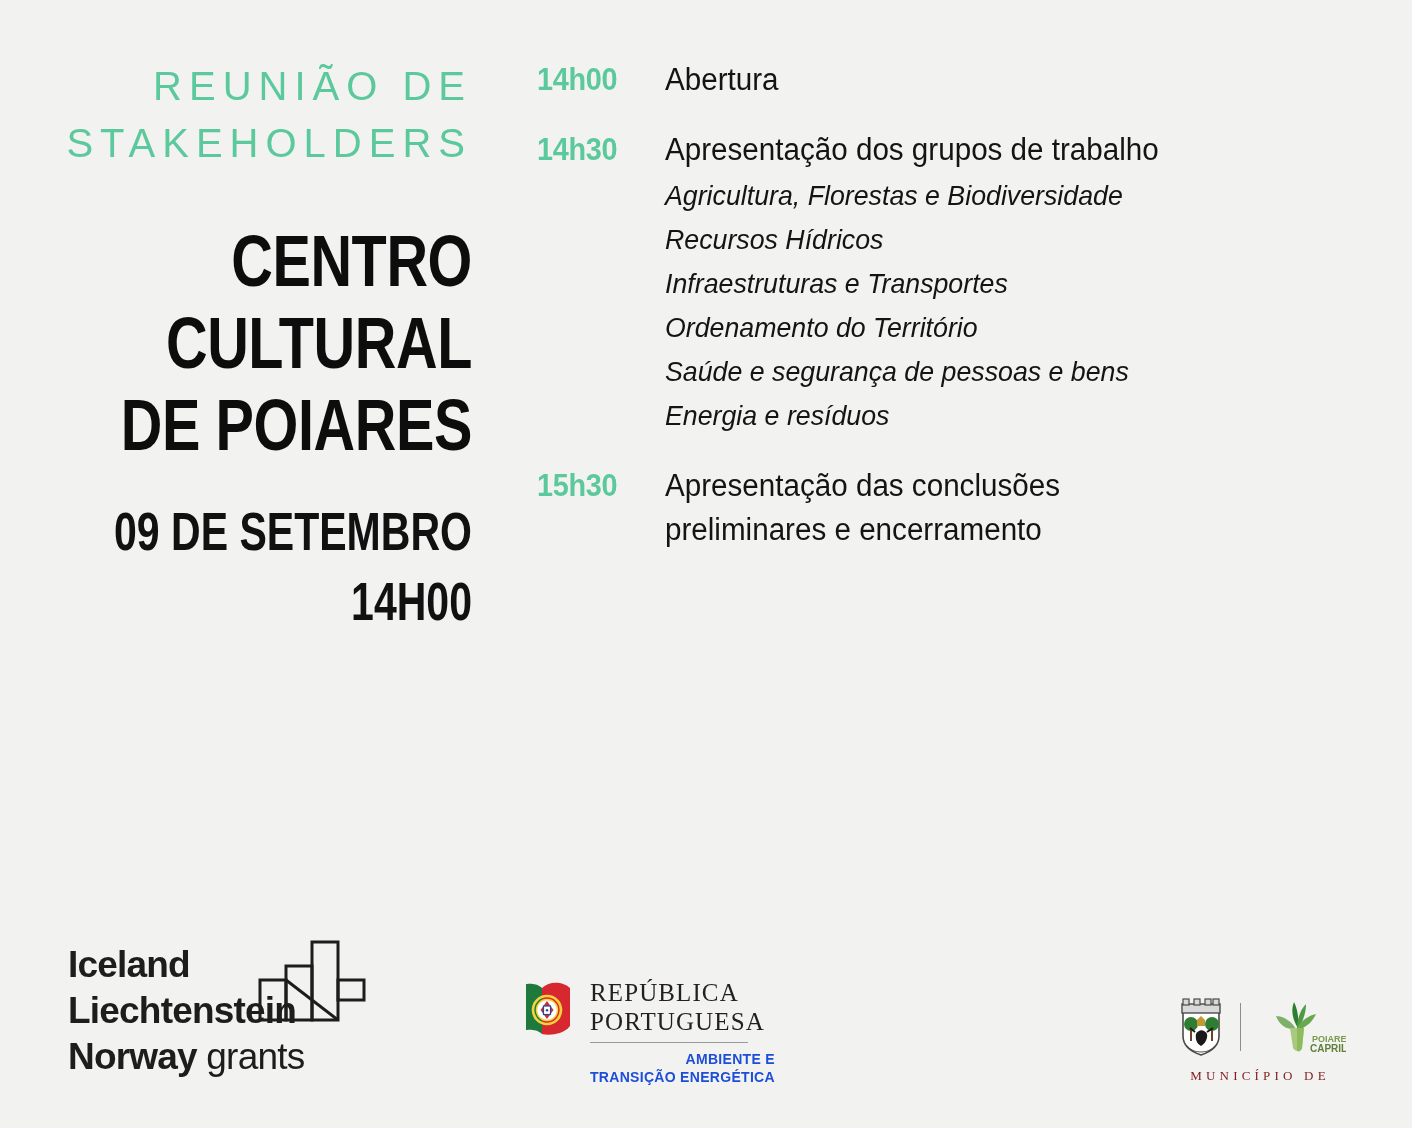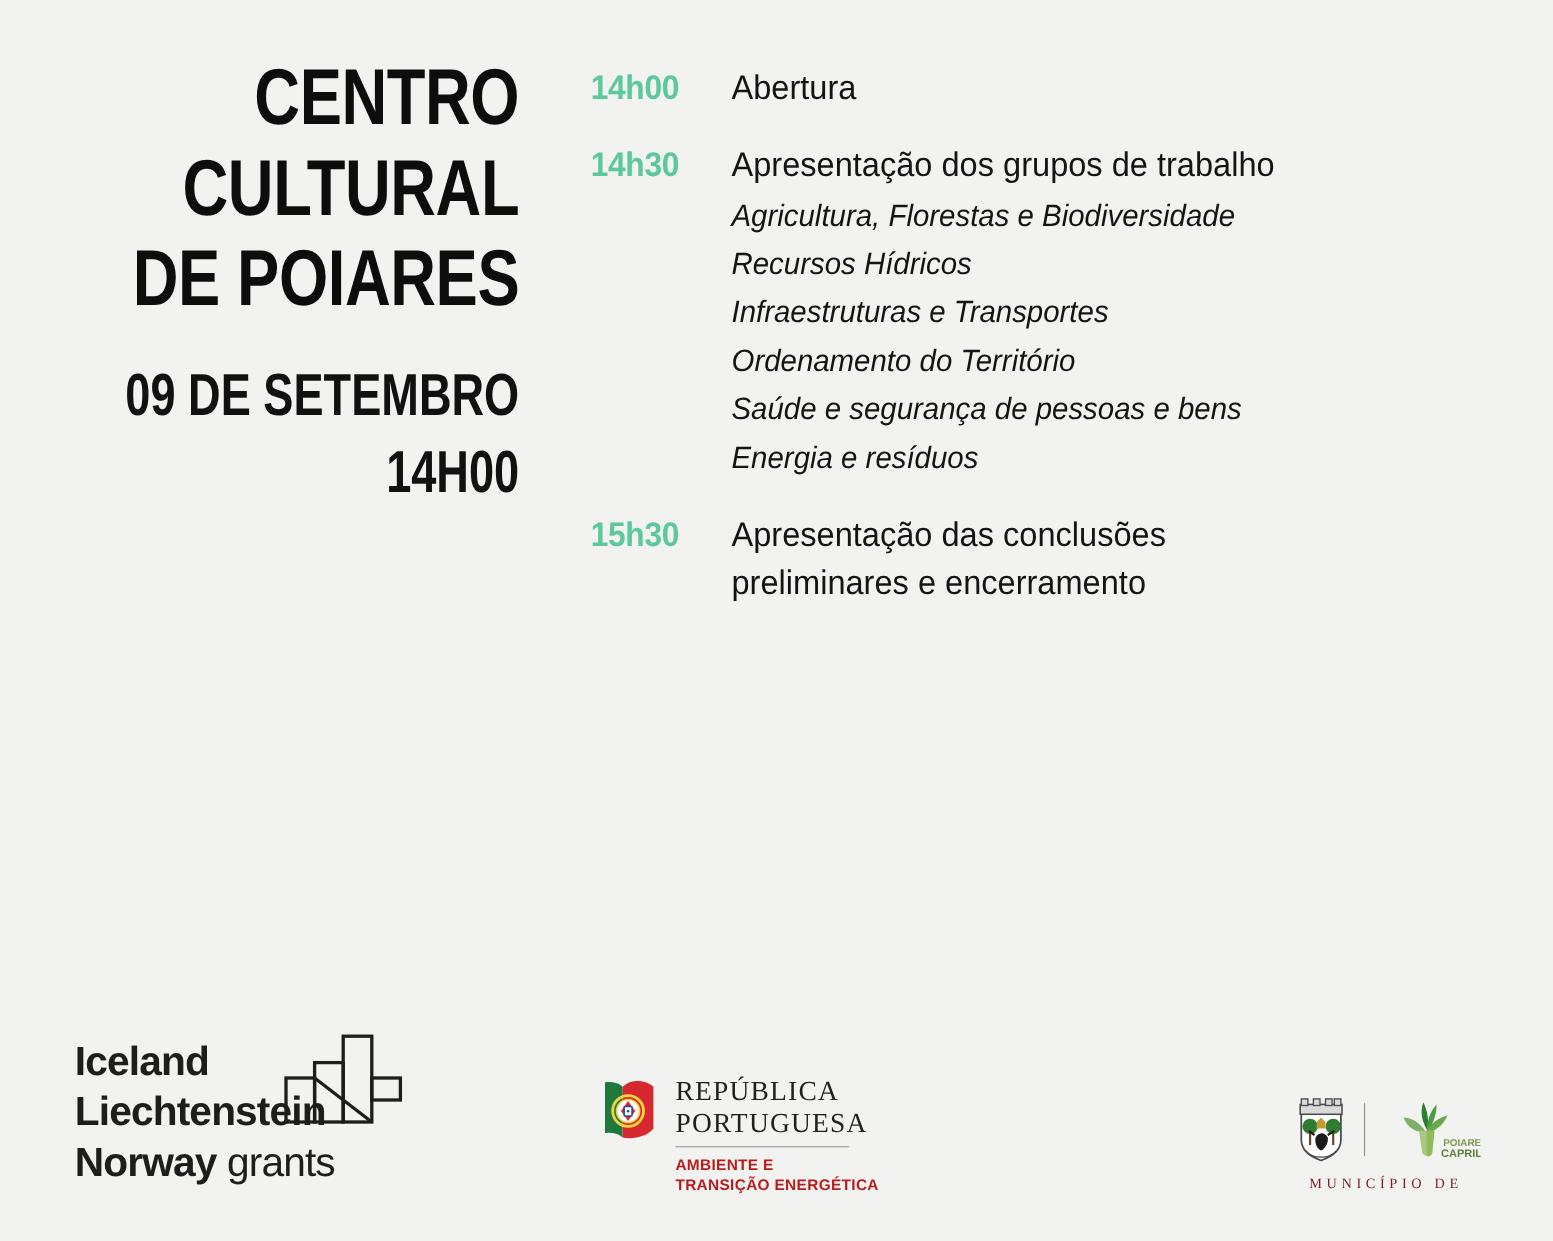--- a/index.html
+++ b/index.html
@@ -130,21 +130,21 @@
     letter-spacing: -0.8px;
   }
   .eea-words .l1 { font-weight: 700; }
   .eea-words .l2 { font-weight: 700; }
   .eea-words .l3 { font-weight: 700; }
   .eea-words .l3 .light { font-weight: 400; }
 
   
   .logo-rp {
     position: absolute;
-    left: 544px;
+    left: 520px;
     bottom: 42px;
     display: flex;
     align-items: flex-start;
   }
   .rp-emblem { width: 56px; height: 62px; margin-right: 14px; margin-top: 4px; }
   .rp-text { padding-top: 2px; }
   .rp-main {
     font-family: "Liberation Serif", serif;
     font-size: 25px;
     line-height: 1.16;
@@ -155,21 +155,22 @@
     border-top: 1px solid #9a9a9a;
     margin: 6px 0 7px 0;
     width: 158px;
   }
   .rp-sub {
     font-family: "Liberation Sans", sans-serif;
     font-weight: 700;
     font-size: 14px;
     line-height: 1.30;
     letter-spacing: 0.3px;
-    color: #b91c1c;
+    color: #1d4ed8;
+    text-align: right;
   }
 
   
   .logo-mun {
     position: absolute;
     left: 1155px;
     bottom: 42px;
     width: 210px;
     text-align: center;
   }
@@ -201,20 +202,24 @@
     font-size: 25px;
     letter-spacing: 0.2px;
     color: #1a1a1a;
   }
 </style>
 </head>
 <body>
 
 <div class="left-col">
 
+  <div class="kicker">
+    <div>REUNIÃO DE</div>
+    <div>STAKEHOLDERS</div>
+  </div>
 
   <div class="venue">
     <div>CENTRO</div>
     <div>CULTURAL</div>
     <div>DE POIARES</div>
   </div>
 
   <div class="when">
     <div>09 DE SETEMBRO</div>
     <div>14H00</div>

